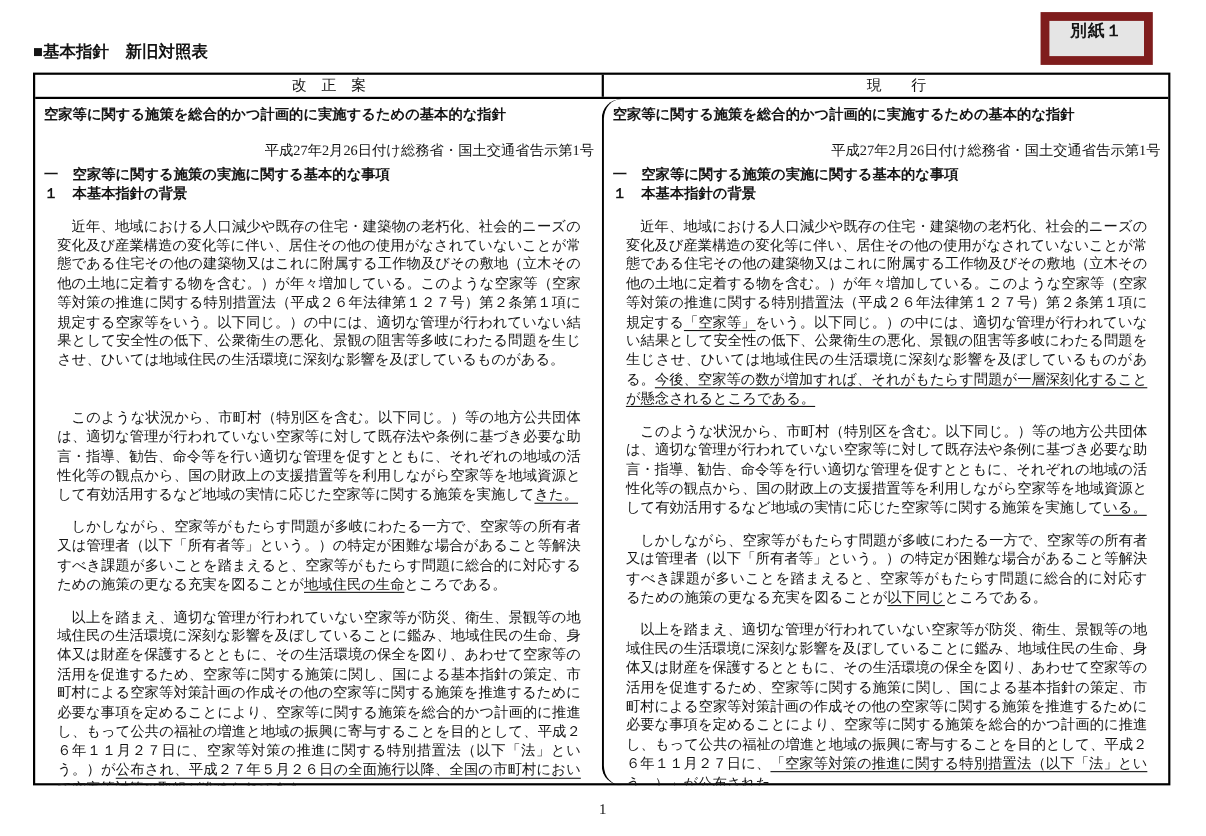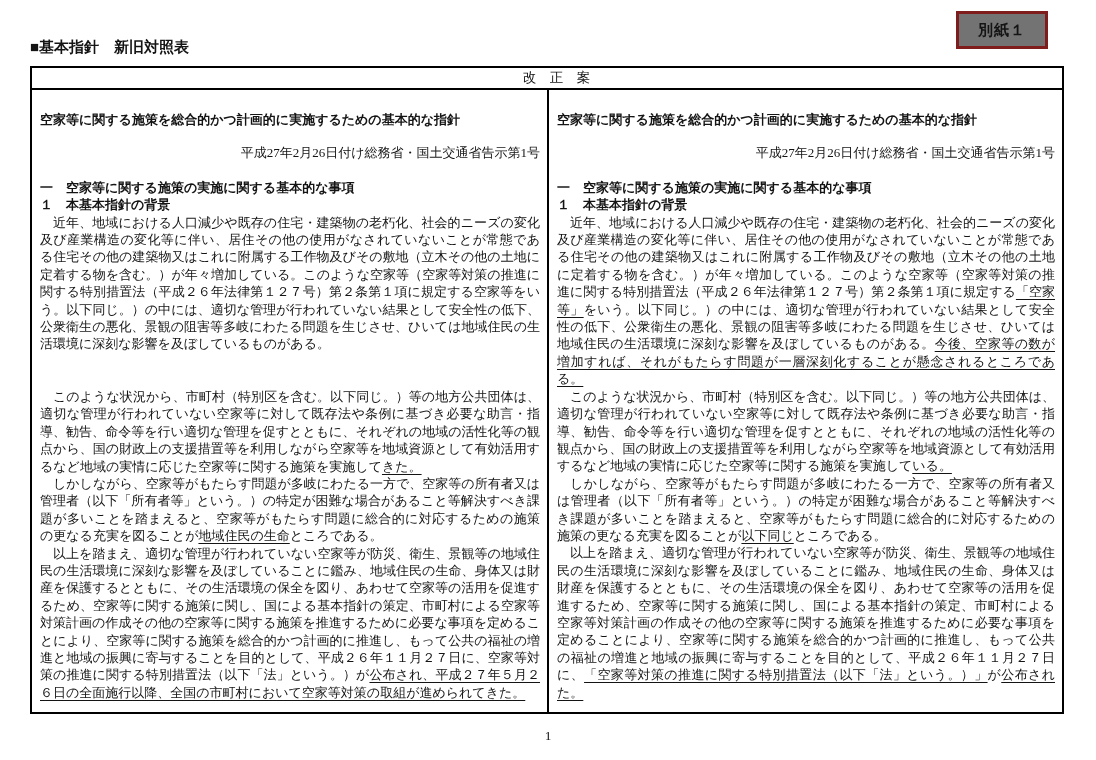--- a/index.html
+++ b/index.html
@@ -3,74 +3,75 @@
 <meta charset="utf-8">
 <style>
   html,body { margin:0; padding:0; background:#ffffff; }
   .page {
     position:relative; width:1096px; height:760px; background:#ffffff;
     font-family:"Liberation Serif","DejaVu Serif",serif; color:#141414;
     overflow:hidden;
   }
   .besshi-box {
     position:absolute; top:11px; right:48px; width:86px; height:32px;
-    border:3px solid #7f1d1d; display:flex; align-items:center; justify-content:center;
+    border:8px solid #7f1d1d; display:flex; align-items:flex-start; justify-content:center;
     font-family:"Liberation Sans","DejaVu Sans",sans-serif; font-weight:bold; font-size:15px;
-    letter-spacing:1px; background:#737373;
+    letter-spacing:1px; background:#e5e5e5;
   }
   .doc-heading {
     position:absolute; top:38px; left:30px;
     font-family:"Liberation Sans","DejaVu Sans",sans-serif; font-weight:bold; font-size:15px;
   }
   .cmp-table {
     position:absolute; top:66px; left:30px; width:1034px; height:648px;
     border:2px solid #000; box-sizing:border-box; background:#fff;
   }
   .thead { display:flex; border-bottom:2px solid #000; height:20px; }
   .th {
     flex:1 1 50%; text-align:center; font-family:"Liberation Sans","DejaVu Sans",sans-serif;
     font-size:13.5px; line-height:20px; box-sizing:border-box;padding-left:19px;
   }
   .th.th-right { border-left:2px solid #000; }
   .tbody { display:flex; height:624px; }
   .cell {
-    flex:1 1 50%; box-sizing:border-box; padding:21px 7px 0 8px; overflow:hidden;
-    font-size:13px; line-height:17.4px; text-align:justify;
+    flex:1 1 50%; box-sizing:border-box; padding:5px 7px 0 8px; overflow:hidden;
+    font-size:13px; line-height:17.4px; text-align:justify;border-radius:18px;
   }
   .cell.cell-right { border-left:2px solid #000; }
   .cell-title {
     font-family:"Liberation Sans","DejaVu Sans",sans-serif; font-weight:bold;
     margin-bottom:16px;
   }
-  .notice { text-align:right; margin-bottom:17px; }
+  .notice { text-align:right; margin-bottom:4px; }
   .notice-line { white-space:nowrap; }
   .sec-heading, .sub-heading {
     font-family:"Liberation Sans","DejaVu Sans",sans-serif; font-weight:bold;
   }
-  .para { text-indent:1em; margin:0; }
+  .para { text-indent:1em; margin:12px; }
   .para.gap-after { margin-bottom:35px; }
   u { text-decoration:underline; text-underline-offset:3px; text-decoration-thickness:1px; }
   .page-number {
     position:absolute; bottom:16px; left:0; width:100%; text-align:center; font-size:13.5px;
   }
 </style>
 </head>
 <body>
 
 <div class="page">
 
   <div class="besshi-box">
     <span>別紙１</span>
   </div>
 
   <div class="doc-heading">■基本指針　新旧対照表</div>
 
   <div class="cmp-table">
     <div class="thead">
       <div class="th">改　正　案</div>
+      <div class="th th-right">現　　行</div>
     </div>
     <div class="tbody">
 
       <div class="cell">
         <div class="cell-title">空家等に関する施策を総合的かつ計画的に実施するための基本的な指針</div>
         <div class="notice">
           <div class="notice-line">平成27年2月26日付け総務省・国土交通省告示第1号</div>
         </div>
         <div class="sec-heading">一　空家等に関する施策の実施に関する基本的な事項</div>
         <div class="sub-heading">１　本基本指針の背景</div>

